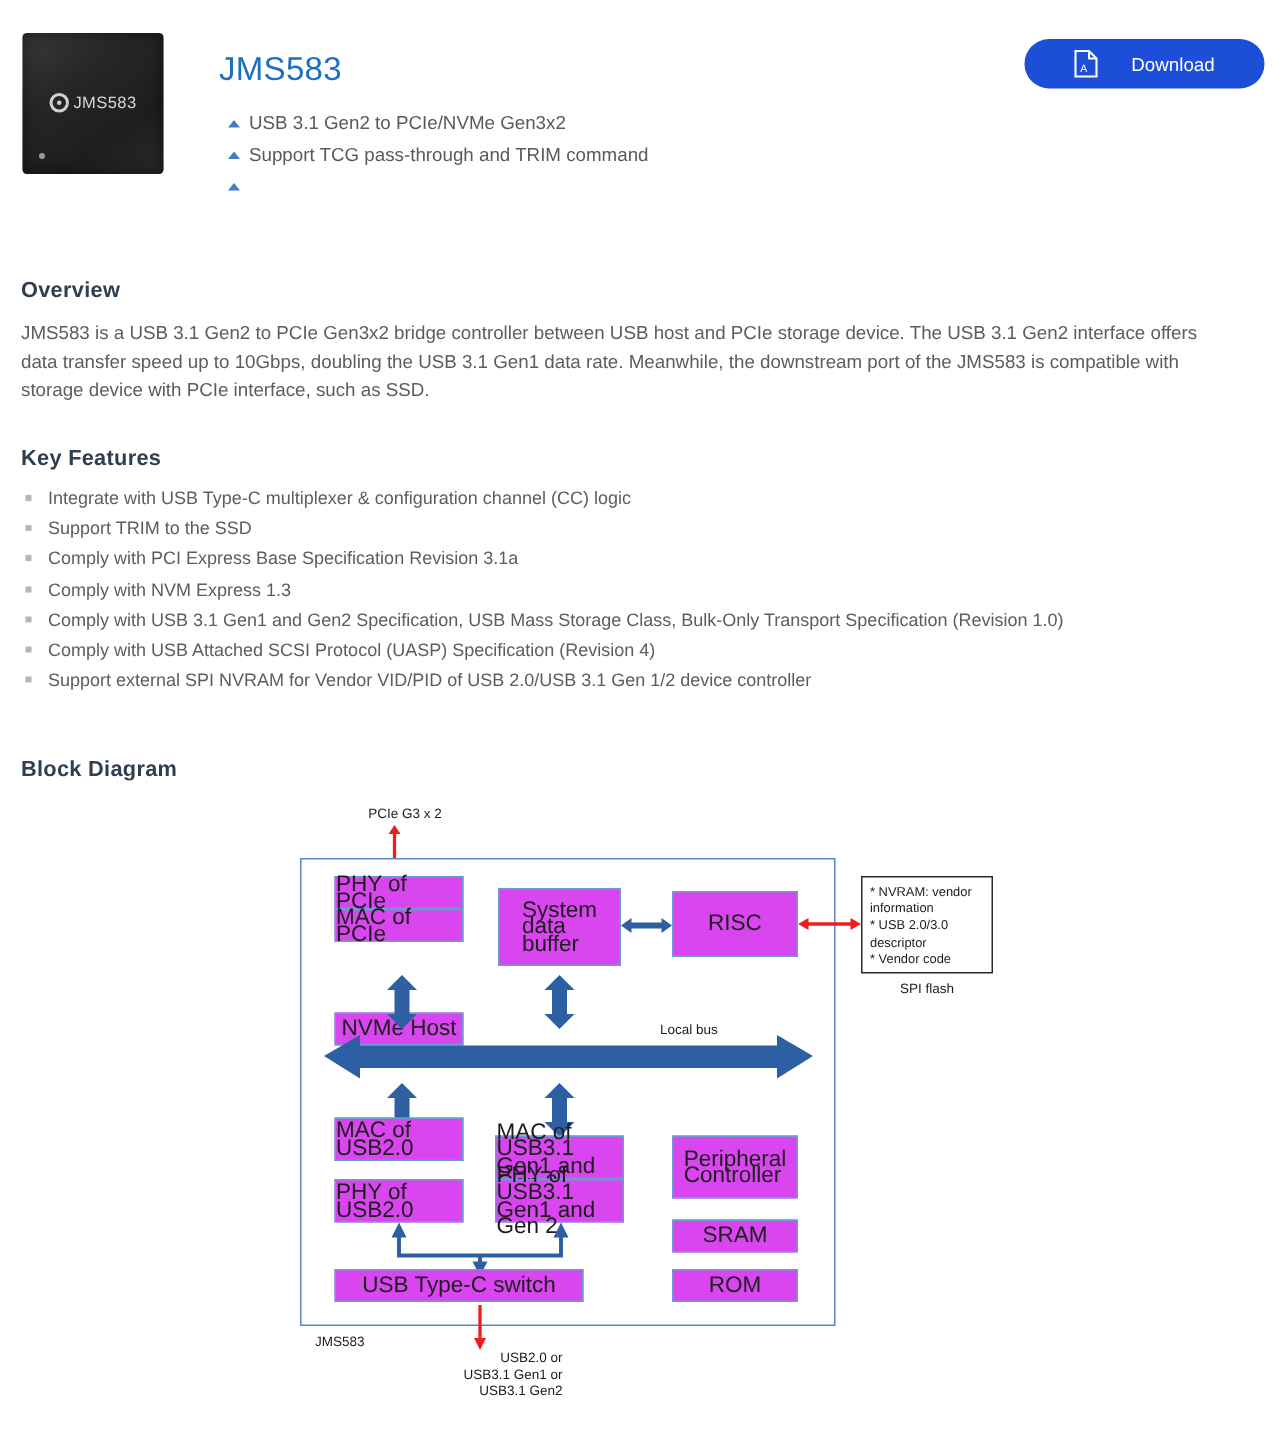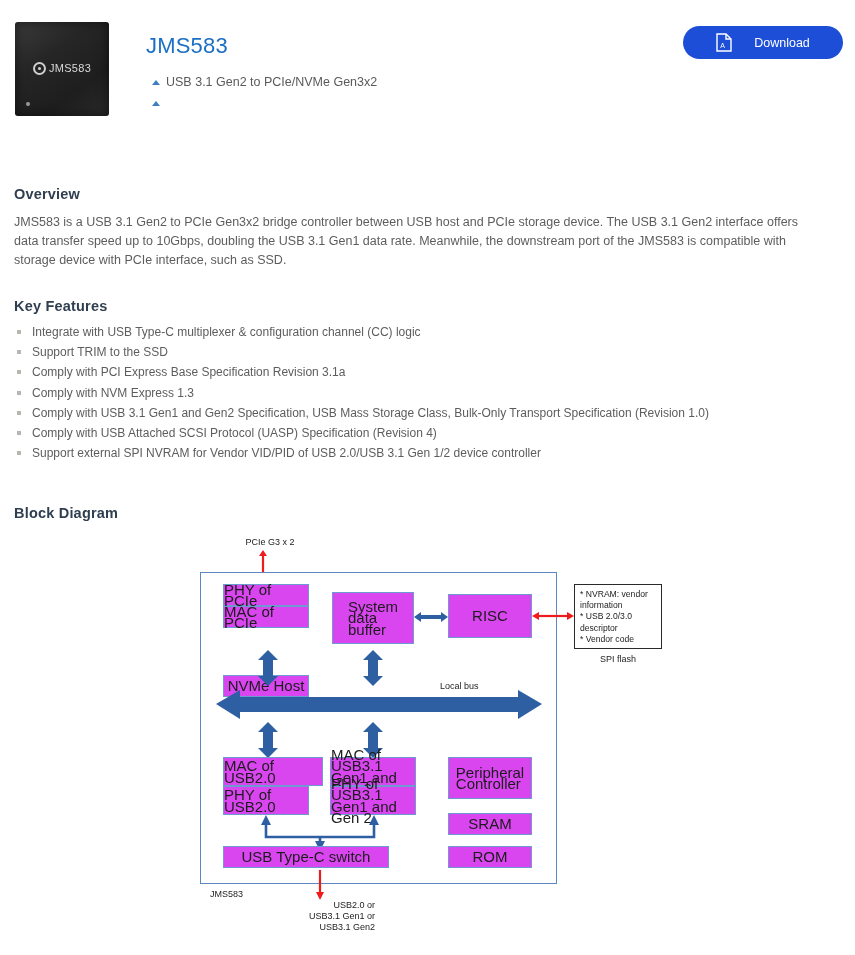--- a/index.html
+++ b/index.html
@@ -210,20 +210,21 @@
     <div class="chip-label">
       <span class="chip-logo"></span><span>JMS583</span>
     </div>
     <div class="chip-dot"></div>
   </div>
 
   <div class="product-title">JMS583</div>
 
   <ul class="hl-list">
     <li><span class="tri"></span><span>USB 3.1 Gen2 to PCIe/NVMe Gen3x2</span></li>
+    <li><span class="tri"></span><span>Support TCG pass-through and TRIM command</span></li>
     <li><span class="tri"></span></li>
   </ul>
 
   <div class="download-btn">
     <svg class="pdf-icon" viewBox="0 0 16 19">
       <path d="M1 1 h9 l5 5 v12 h-14 z" fill="none" stroke="#ffffff" stroke-width="1.4"></path>
       <path d="M10 1 v5 h5" fill="none" stroke="#ffffff" stroke-width="1.4"></path>
       <text x="4.2" y="15.2" font-family="Liberation Sans, sans-serif" font-size="7" fill="#ffffff">A</text>
     </svg>
     <span>Download</span>
@@ -305,21 +306,21 @@
     <rect x="8" y="5" width="10" height="26" fill="#2e5fa3"></rect>
     <polygon points="13,0 3,10 23,10" fill="#2e5fa3"></polygon>
     <polygon points="13,36 3,26 23,26" fill="#2e5fa3"></polygon>
   </svg>
   <svg class="dg" style="left:360px; top:224px;" width="26" height="36">
     <rect x="8" y="5" width="10" height="26" fill="#2e5fa3"></rect>
     <polygon points="13,0 3,10 23,10" fill="#2e5fa3"></polygon>
     <polygon points="13,36 3,26 23,26" fill="#2e5fa3"></polygon>
   </svg>
 
-  <div class="blk" style="left:223px; top:259px; width:100px; height:29px;">MAC of USB2.0</div>
+  <div class="blk" style="left:223px; top:247px; width:86px; height:29px;">MAC of USB2.0</div>
   <div class="blk" style="left:223px; top:288px; width:86px; height:29px;">PHY of USB2.0</div>
   <div class="blk" style="left:330px; top:259px; width:86px; height:29px;">MAC of USB3.1
 Gen1 and Gen 2</div>
   <div class="blk" style="left:330px; top:288px; width:86px; height:29px;">PHY of USB3.1
 Gen1 and Gen 2</div>
 
   <div class="blk" style="left:448px; top:259px; width:84px; height:42px;">Peripheral
 Controller</div>
   <div class="blk" style="left:448px; top:315px; width:84px; height:22px;">SRAM</div>
   <div class="blk" style="left:448px; top:348px; width:84px; height:22px;">ROM</div>

